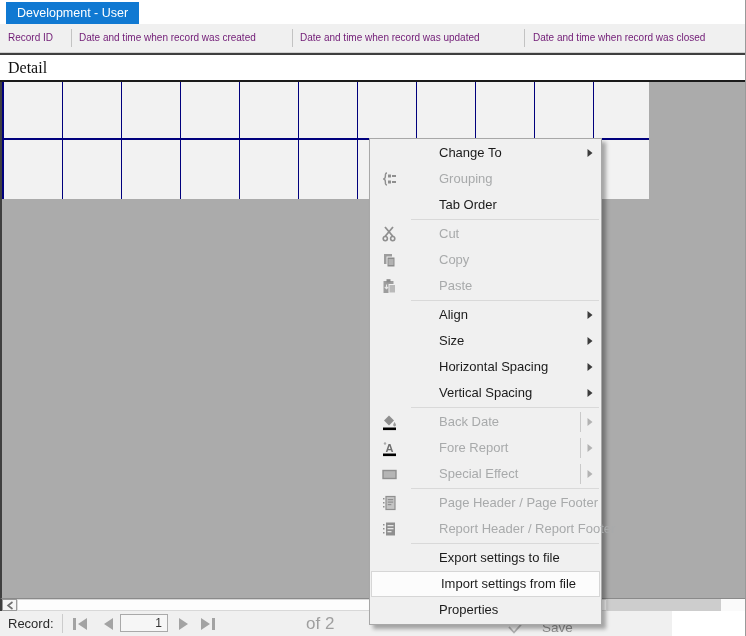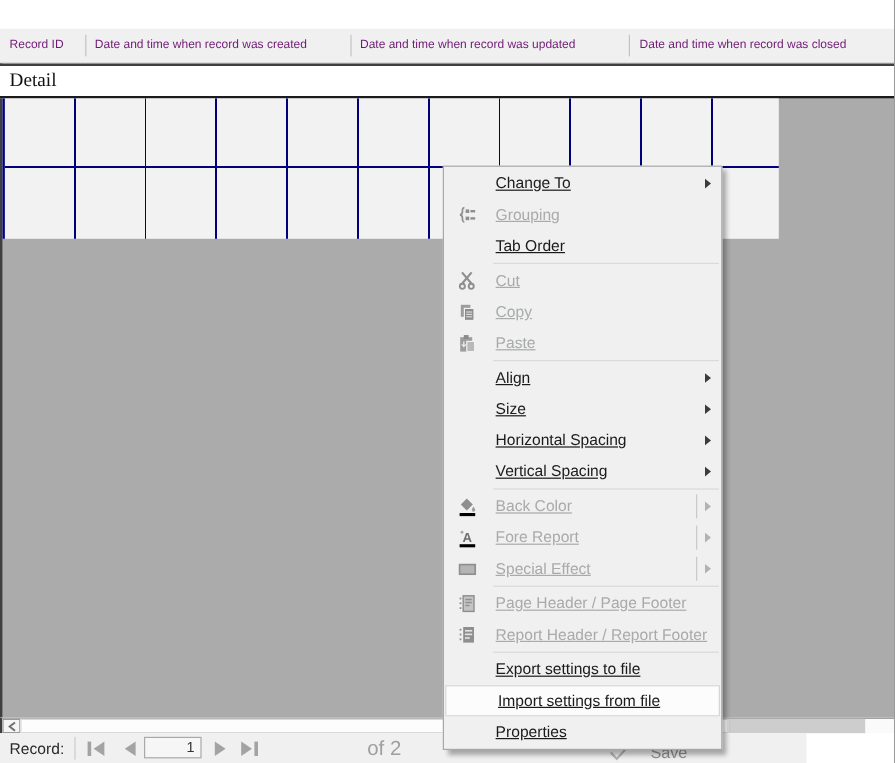--- a/index.html
+++ b/index.html
@@ -48,36 +48,39 @@
   .rec-of{position:absolute;left:306px;top:0;height:25px;line-height:25px;font-size:17px;color:#9f9f9f;}
 
   .save-wrap{position:absolute;left:508px;top:620px;display:flex;align-items:center;gap:18px;}
   .save-label{font-size:13.5px;color:#8f8f8f;}
 
   
   .menu{position:absolute;left:369px;top:138px;width:233px;background:#f0f0f0;
         border:1px solid #a8a8a8;box-sizing:border-box;padding:1px 0;
         box-shadow:4px 4px 4px rgba(0,0,0,0.32);z-index:50;}
   .mi{position:relative;height:26px;line-height:26px;font-size:13px;color:#1b1b1b;white-space:nowrap;}
-  .mi .lbl{margin-left:43px;text-decoration:underline;}
+  .mi .lbl{margin-left:69px;}
   .mi.disabled{color:#a8aaab;}
   .mi .ico{position:absolute;left:8px;top:0;width:22px;height:26px;display:flex;align-items:center;justify-content:center;}
   .mi .arrow{position:absolute;right:8px;top:50%;transform:translateY(-50%);display:flex;color:#3c3c3c;}
   .mi.disabled .arrow{color:#b2b2b2;}
   .mi .preline{position:absolute;right:20px;top:3px;bottom:3px;width:1px;background:#c9c9c9;}
   .mi.hl{background:#fcfcfc;border:1px solid #d6d6d6;box-sizing:border-box;margin:0 1px;line-height:24px;}
   .msep{height:1px;background:#d9d9d9;margin:1px 2px 1px 41px;}
 
   svg{display:block;}
 </style>
 </head>
 <body>
 
 <div id="app">
 
+  <div class="tabbar">
+    <div class="tab">Development - User</div>
+  </div>
 
   <div class="fieldhead">
     <span class="fh-col" style="left:8px">Record ID</span>
     <span class="fh-sep" style="left:71px"></span>
     <span class="fh-col" style="left:79px">Date and time when record was created</span>
     <span class="fh-sep" style="left:292px"></span>
     <span class="fh-col" style="left:300px">Date and time when record was updated</span>
     <span class="fh-sep" style="left:524px"></span>
     <span class="fh-col" style="left:533px">Date and time when record was closed</span>
   </div>
@@ -246,21 +249,21 @@
     <div class="msep"></div>
 
     <div class="mi disabled">
       <span class="ico">
         <svg width="17" height="17" viewBox="0 0 17 17">
           <path d="M8 1.5 L13 6.5 L8 11.5 L3 6.5 Z" fill="#8f8f8f"></path>
           <path d="M13.5 8 C13.5 8 15 10 15 11 A1.4 1.4 0 0 1 12.2 11 C12.2 10 13.5 8 13.5 8 Z" fill="#9d9d9d"></path>
           <rect x="2" y="13.5" width="13" height="2.6" fill="#000000"></rect>
         </svg>
       </span>
-      <span class="lbl">Back Color</span>
+      <span class="lbl">Back Date</span>
       <span class="preline"></span>
       <span class="arrow">
         <svg width="6" height="9" viewBox="0 0 6 9">
             <path d="M0.5 0.5 L5.5 4.5 L0.5 8.5 Z" fill="currentColor"></path>
           </svg>
       </span>
     </div>
 
     <div class="mi disabled">
       <span class="ico">

